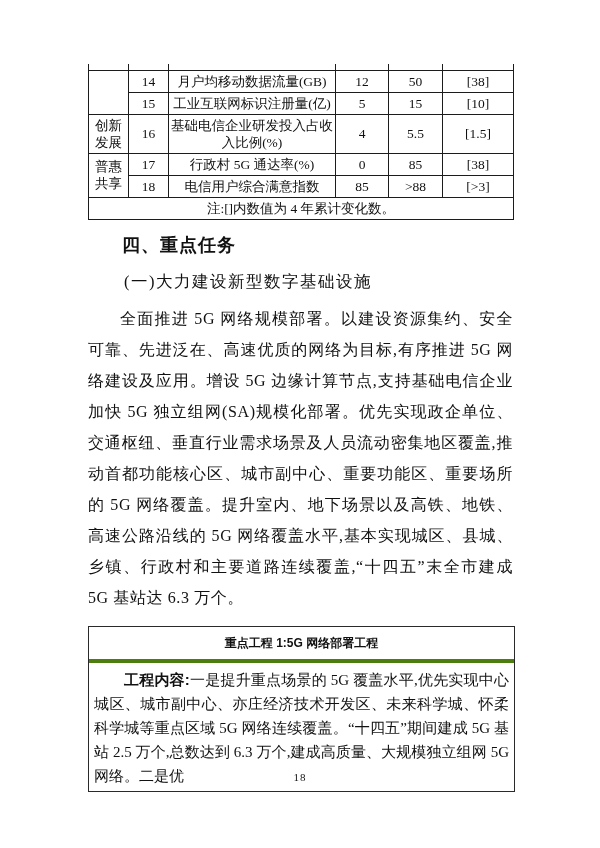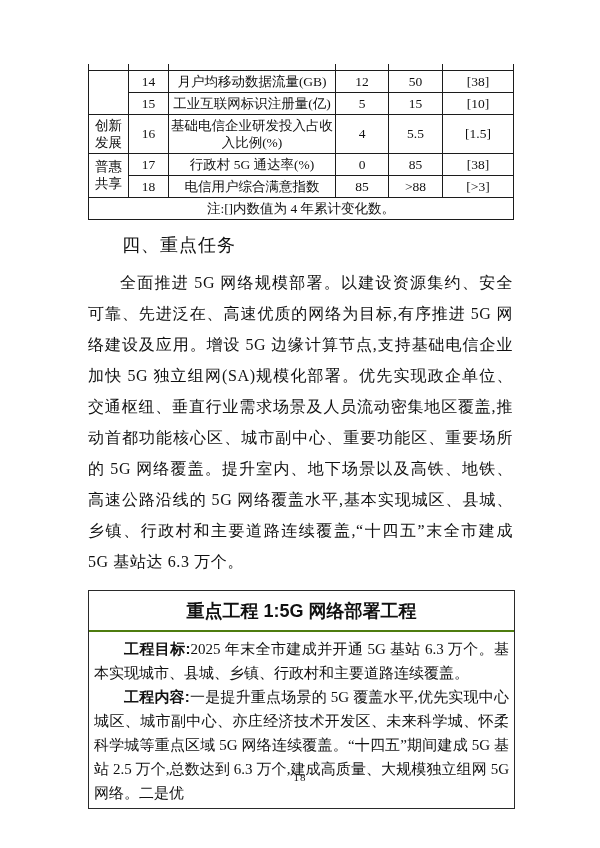--- a/index.html
+++ b/index.html
@@ -36,21 +36,21 @@
     font-weight: normal;
     font-size: 13px;
   }
   td.indicator { text-align: left; padding-left: 6px; }
   td.note-cell { font-size: 13px; padding: 3px 2px; }
 
   
   .h-section {
     margin: 13px 0 0 34px;
     font-family: "Liberation Sans", "DejaVu Sans", sans-serif;
-    font-weight: normal;
+    font-weight: bold;
     font-size: 18px;
     letter-spacing: 1px;
   }
   .h-sub {
     margin: 14px 0 0 36px;
     font-size: 16.5px;
     letter-spacing: 1.5px;
   }
   .h-item {
     margin: 14px 0 0 30px;
@@ -73,24 +73,24 @@
 
   
   .project-box {
     margin-top: 13px;
     width: 427px;
     border: 1.5px solid #2a2a2a;
   }
   .project-box .box-title {
     font-family: "Liberation Sans", "DejaVu Sans", sans-serif;
     font-weight: bold;
-    font-size: 18px;
+    font-size: 12px;
     text-align: center;
     padding: 8px 4px 7px;
-    border-bottom: 2px solid #4d7c0f;
+    border-bottom: 4px solid #4d7c0f;
   }
   .project-box .box-body {
     padding: 5px 5px 3px;
     font-size: 15px;
     line-height: 24px;
     text-align: justify;
   }
   .project-box .box-body p { text-indent: 2em; }
   .label-bold {
     font-family: "Liberation Sans", "DejaVu Sans", sans-serif;
@@ -168,26 +168,26 @@
         <td>&gt;88</td>
         <td>[&gt;3]</td>
       </tr>
       <tr>
         <td class="note-cell" colspan="6">注:[]内数值为 4 年累计变化数。</td>
       </tr>
     </tbody>
   </table>
 
   <div class="h-section">四、重点任务</div>
+  <div class="h-sub">(一)大力建设新型数字基础设施</div>
 
   <p class="body-para">全面推进 5G 网络规模部署。以建设资源集约、安全可靠、先进泛在、高速优质的网络为目标,有序推进 5G 网络建设及应用。增设 5G 边缘计算节点,支持基础电信企业加快 5G 独立组网(SA)规模化部署。优先实现政企单位、交通枢纽、垂直行业需求场景及人员流动密集地区覆盖,推动首都功能核心区、城市副中心、重要功能区、重要场所的 5G 网络覆盖。提升室内、地下场景以及高铁、地铁、高速公路沿线的 5G 网络覆盖水平,基本实现城区、县城、乡镇、行政村和主要道路连续覆盖,“十四五”末全市建成 5G 基站达 6.3 万个。</p>
 
   <div class="project-box">
     <div class="box-title">重点工程 1:5G 网络部署工程</div>
     <div class="box-body">
-      <p><span class="label-bold">工程目标:</span><span>2025 年末全市建成并开通 5G 基站 6.3 万个。基本实现城市、县城、乡镇、行政村和主要道路连续覆盖。</span></p>
       <p><span class="label-bold">工程内容:</span><span>一是提升重点场景的 5G 覆盖水平,优先实现中心城区、城市副中心、亦庄经济技术开发区、未来科学城、怀柔科学城等重点区域 5G 网络连续覆盖。“十四五”期间建成 5G 基站 2.5 万个,总数达到 6.3 万个,建成高质量、大规模独立组网 5G 网络。二是优</span></p>
     </div>
   </div>
 
 </div>
 
 <div class="page-number">18</div>
 
 </body></html>

